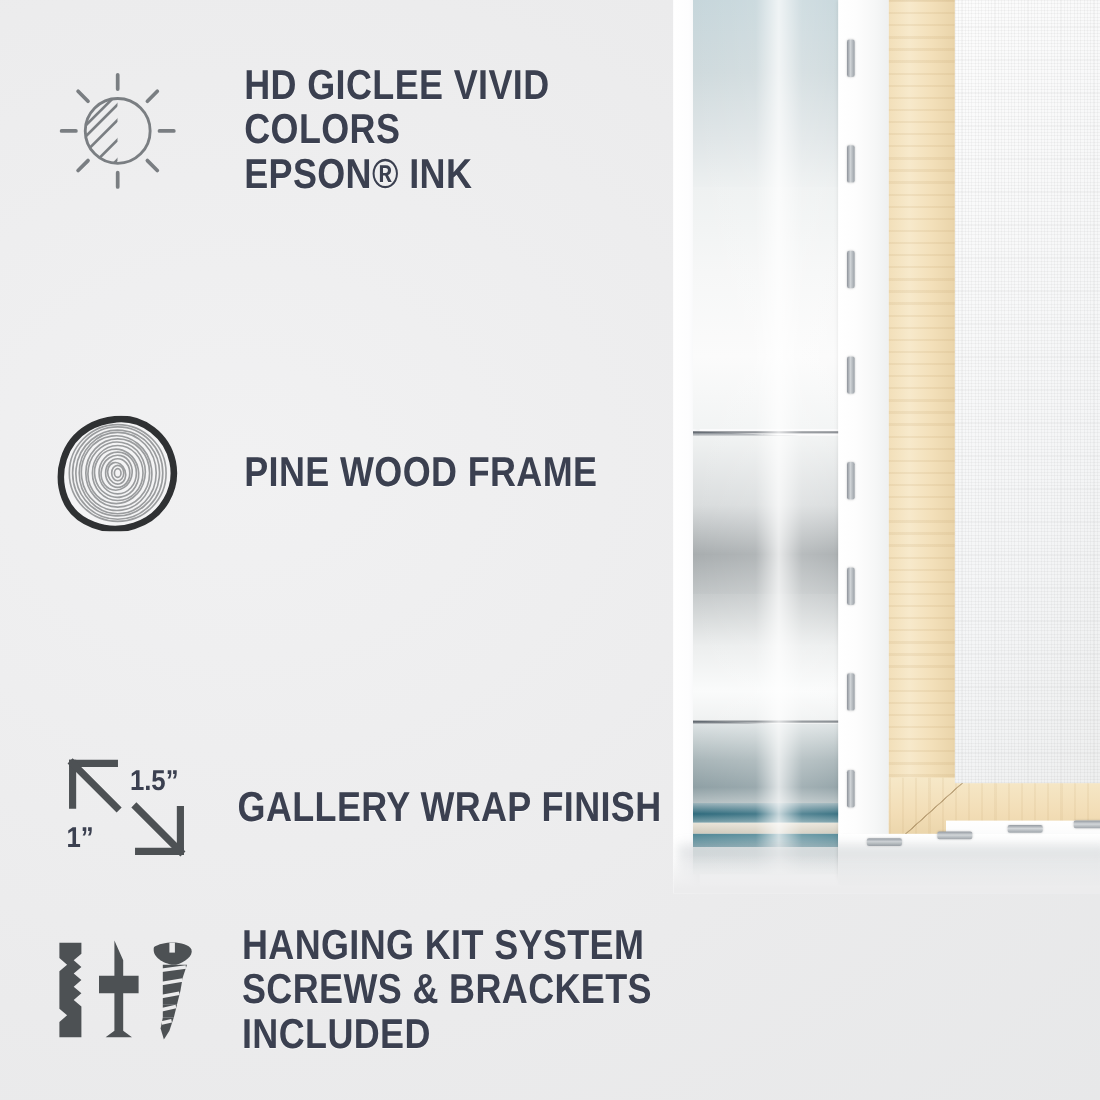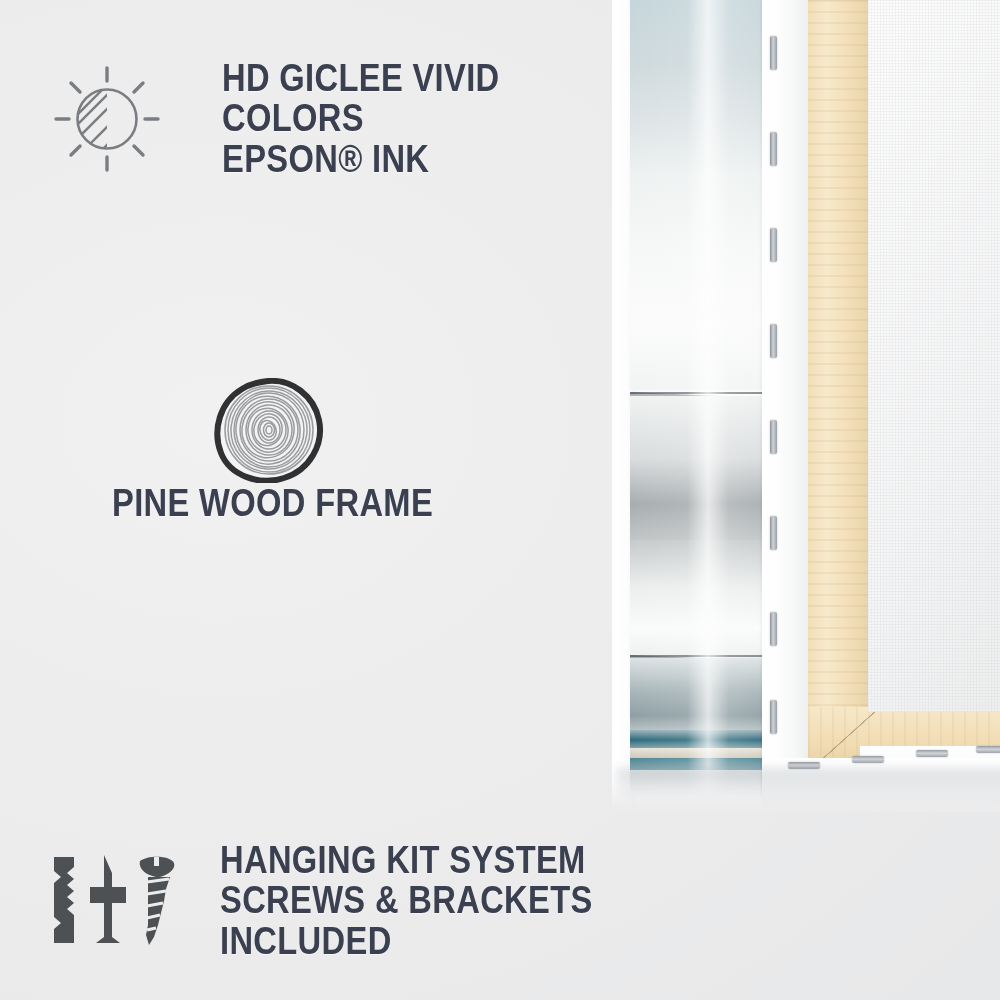--- a/index.html
+++ b/index.html
@@ -29,21 +29,21 @@
     line-height:1.06;
     transform:scaleX(.86);
     transform-origin:left center;
     white-space:pre-line;
     text-shadow:0 1px 0 rgba(255,255,255,.55);
   }
 
   
   .f1{left:52px;top:60px;}
   .f2{left:52px;top:222px;}
-  .f3{left:52px;top:378px;flex-direction:column;}
+  .f3{left:52px;top:378px;}
   .f4{left:52px;top:523px;}
   .f5{left:56px;top:688px;}
   .f6{left:48px;top:840px;}
 
   .f1 .flabel{font-size:38px;margin-left:60px;margin-top:-2px;}
   .f2 .flabel{font-size:38px;margin-left:52px;}
   .f3 .flabel{font-size:38px;margin-left:60px;}
   .f4 .flabel{font-size:38px;margin-left:52px;}
   .f5 .flabel{font-size:38px;margin-left:42px;}
   .f6 .flabel{font-size:38px;margin-left:44px;line-height:1.06;}
@@ -240,20 +240,41 @@
             <ellipse cx="54" cy="52" rx="8" ry="10" transform="rotate(-18 55 52)"></ellipse>
             <ellipse cx="55" cy="52" rx="5.5" ry="7"></ellipse>
             <ellipse cx="55" cy="52" rx="3" ry="4"></ellipse>
           </g>
         </svg>
       </div>
       <div class="flabel">PINE WOOD FRAME</div>
     </div>
 
 
+    <div class="feature f5">
+      <div class="ficon">
+        <svg class="dims" viewBox="0 0 118 92" aria-hidden="true">
+
+          <g stroke="#4d5154" stroke-width="6.5" fill="none" stroke-linecap="square">
+            <path d="M10 6 L10 44"></path>
+            <path d="M10 6 L48 6"></path>
+            <path d="M10 6 L50 46"></path>
+          </g>
+
+          <g stroke="#4d5154" stroke-width="6.5" fill="none" stroke-linecap="square">
+            <path d="M108 86 L70 86"></path>
+            <path d="M108 86 L108 48"></path>
+            <path d="M108 86 L68 46"></path>
+          </g>
+          <text x="62" y="30" font-family="'Liberation Sans',sans-serif" font-size="26" font-weight="700" fill="#3b4050" transform="scale(.9,1) translate(7,0)">1.5”</text>
+          <text x="4" y="82" font-family="'Liberation Sans',sans-serif" font-size="26" font-weight="700" fill="#3b4050" transform="scale(.9,1) translate(1,0)">1”</text>
+        </svg>
+      </div>
+      <div class="flabel">GALLERY WRAP FINISH</div>
+    </div>
 
     <div class="feature f6">
       <div class="ficon">
         <svg class="kit" viewBox="0 0 128 98" aria-hidden="true">
 
           <path d="M6 6 L26 6 L26 16 L19 22 L26 28 L19 34 L26 40 L19 46 L26 52 L19 58 L26 64 L26 92 L6 92 L6 78 L13 72 L6 66 L6 32 L13 26 L6 20 Z" fill="#4d5154"></path>
 
           <path d="M56 4 L64 22 L64 36 L78 36 L78 52 L64 52 L64 86 L72 92 L48 92 L56 86 L56 52 L42 52 L42 36 L56 36 L56 22 Z" fill="#4d5154"></path>
 
           <path d="M92 10 C100 4 122 4 126 12 C128 18 120 24 112 26 L108 26 C98 24 90 18 92 10 Z" fill="#4d5154"></path>

